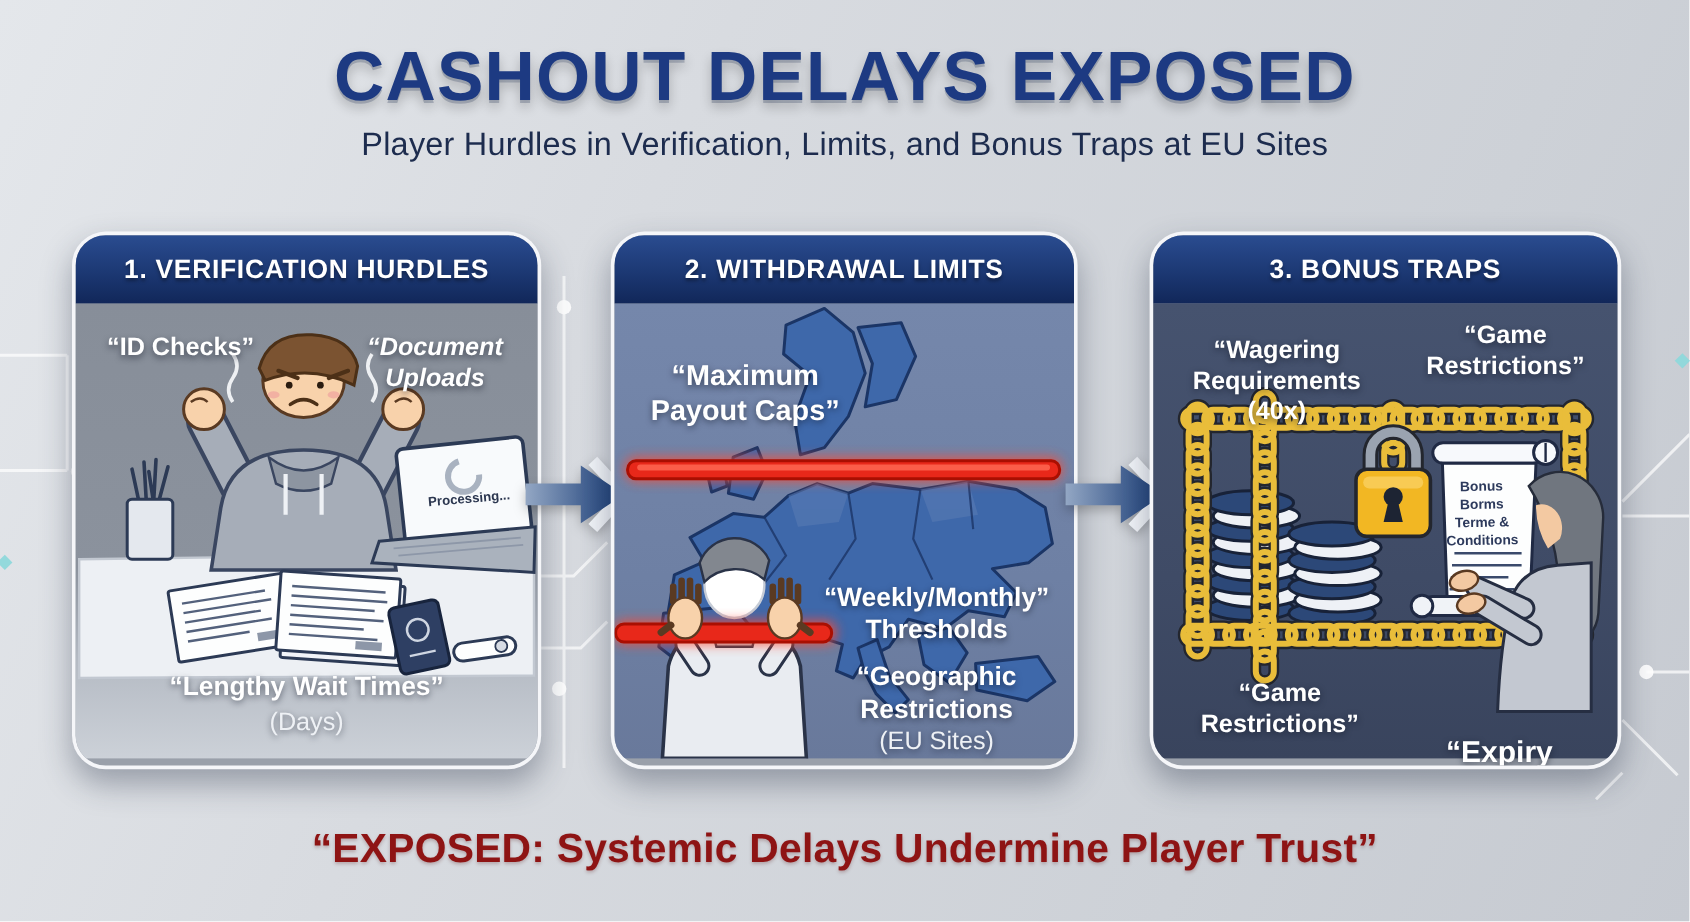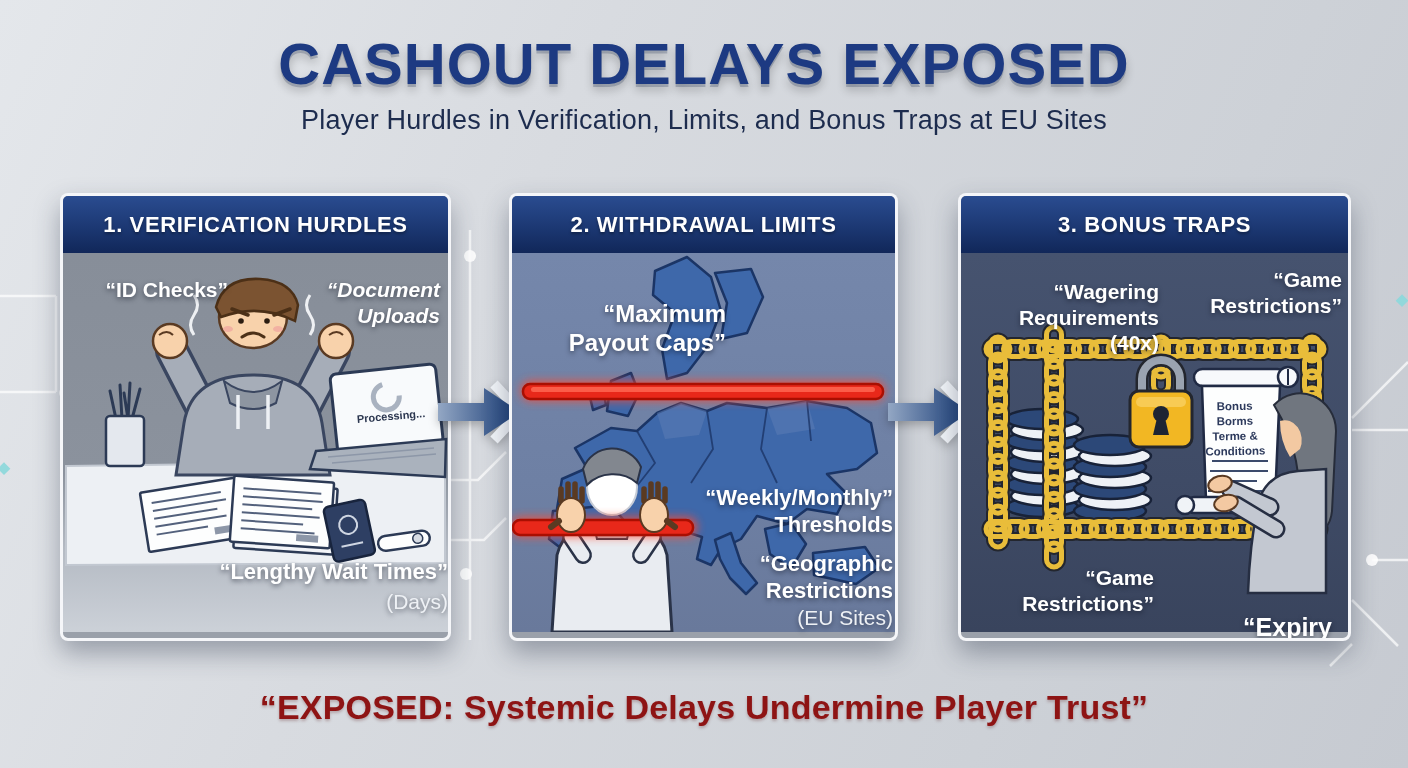--- a/index.html
+++ b/index.html
@@ -9,37 +9,37 @@
     background:linear-gradient(115deg,#e4e7eb 0%,#d8dbe0 35%,#cdd1d7 75%,#c6cad1 100%);
   }
   .bg-circuit{position:absolute;inset:0;pointer-events:none;}
   .hdr{position:absolute;left:0;top:30px;width:100%;text-align:center;}
   .title{
     font-size:58px;font-weight:bold;letter-spacing:1px;color:#1d3a82;
     text-shadow:0 3px 0 rgba(15,30,70,.22),0 6px 10px rgba(0,0,0,.22);
   }
   .subtitle{margin-top:8px;font-size:27px;font-weight:normal;color:#1d2c4e;letter-spacing:.2px;}
   .panel{
-    position:absolute;top:193px;height:442px;border-radius:8px;
+    position:absolute;top:193px;height:442px;border-radius:28px;
     border:3px solid rgba(250,251,253,.95);
     box-shadow:0 12px 26px rgba(40,50,70,.38);
     overflow:hidden;background:#9aa0aa;
   }
   .panel-h{
     height:57px;display:flex;align-items:center;justify-content:center;
     background:linear-gradient(180deg,#2a4c90 0%,#1c3873 55%,#112759 100%);
     color:#fff;font-size:22px;font-weight:bold;letter-spacing:.6px;
     text-shadow:0 2px 3px rgba(0,0,0,.35);
   }
   .panel-b{position:relative;height:379px;}
   #p1 .panel-b{background:linear-gradient(180deg,#878e99 0%,#8b929d 58%,#b4bac3 78%,#ccd1d8 100%);}
   #p2 .panel-b{background:linear-gradient(180deg,#7587ab 0%,#6e80a4 60%,#69799b 100%);}
   #p3 .panel-b{background:linear-gradient(180deg,#46536f 0%,#3f4b66 60%,#39445d 100%);}
   .q{
-    position:absolute;white-space:pre-line;text-align:right;color:#fff;font-weight:bold;
+    position:absolute;white-space:pre-line;text-align:center;color:#fff;font-weight:bold;
     text-shadow:0 2px 5px rgba(15,20,35,.55);line-height:1.22;
   }
   .q-sub{font-weight:normal;color:#eef1f5;}
   .scene{position:absolute;inset:0;width:100%;height:100%;}
   .laptop-text{
     position:absolute;left:284px;top:157px;width:88px;text-align:center;
     font-size:11px;font-weight:bold;color:#2c3750;transform:rotate(-5deg);
   }
   .scroll-text{
     position:absolute;left:234px;top:146px;width:80px;text-align:center;

